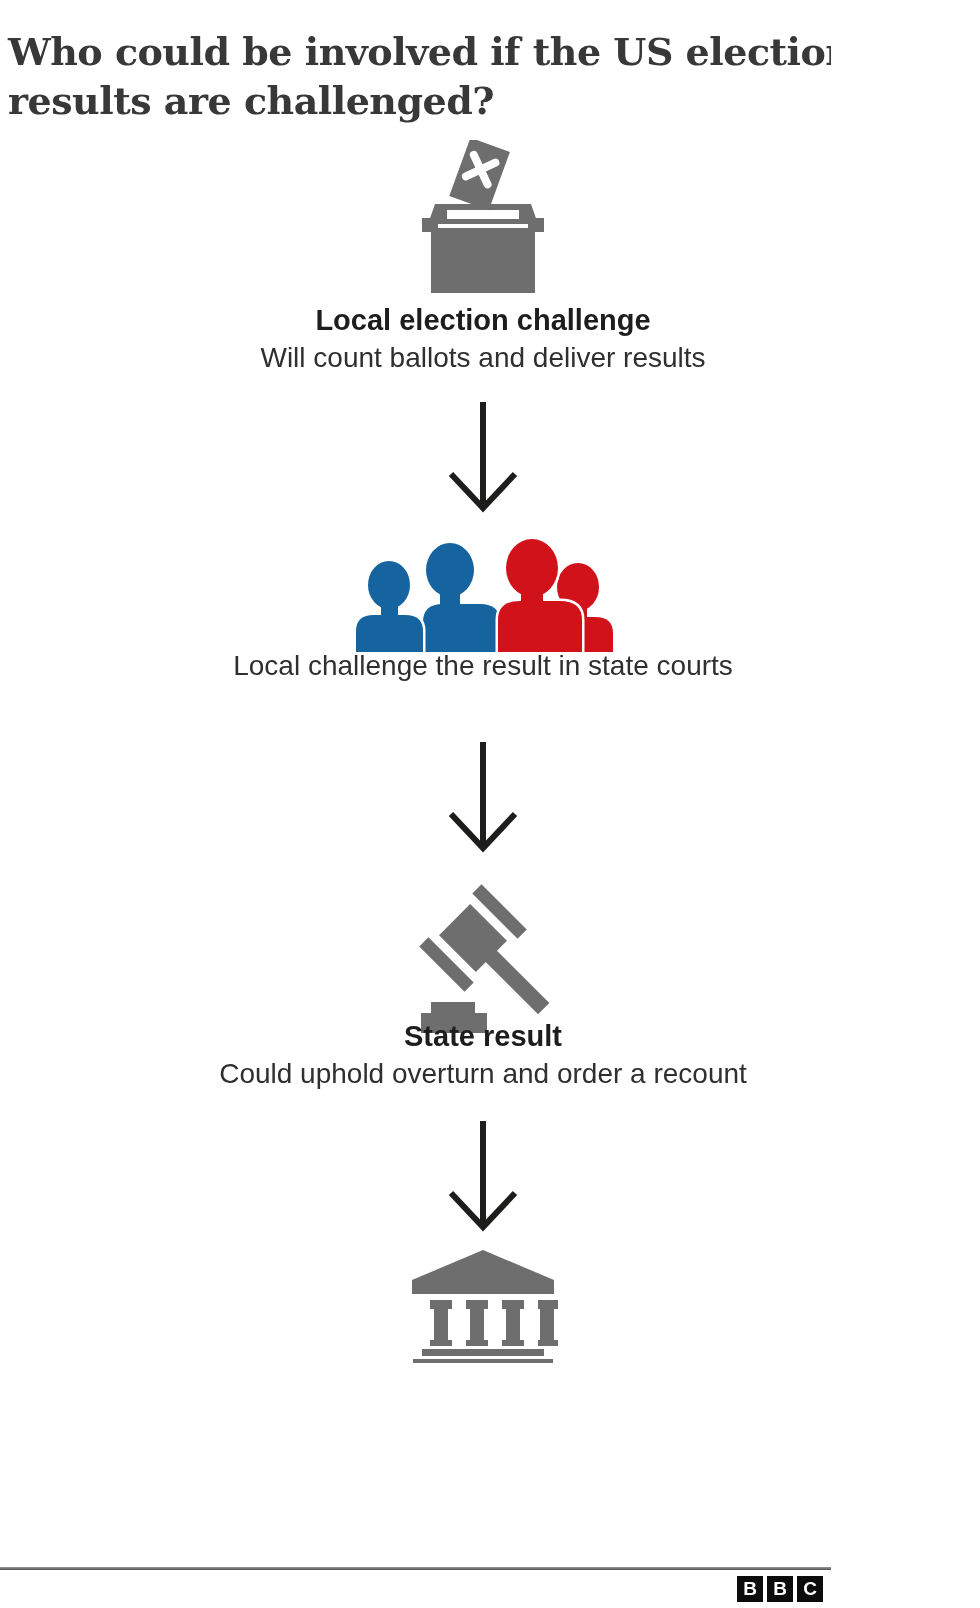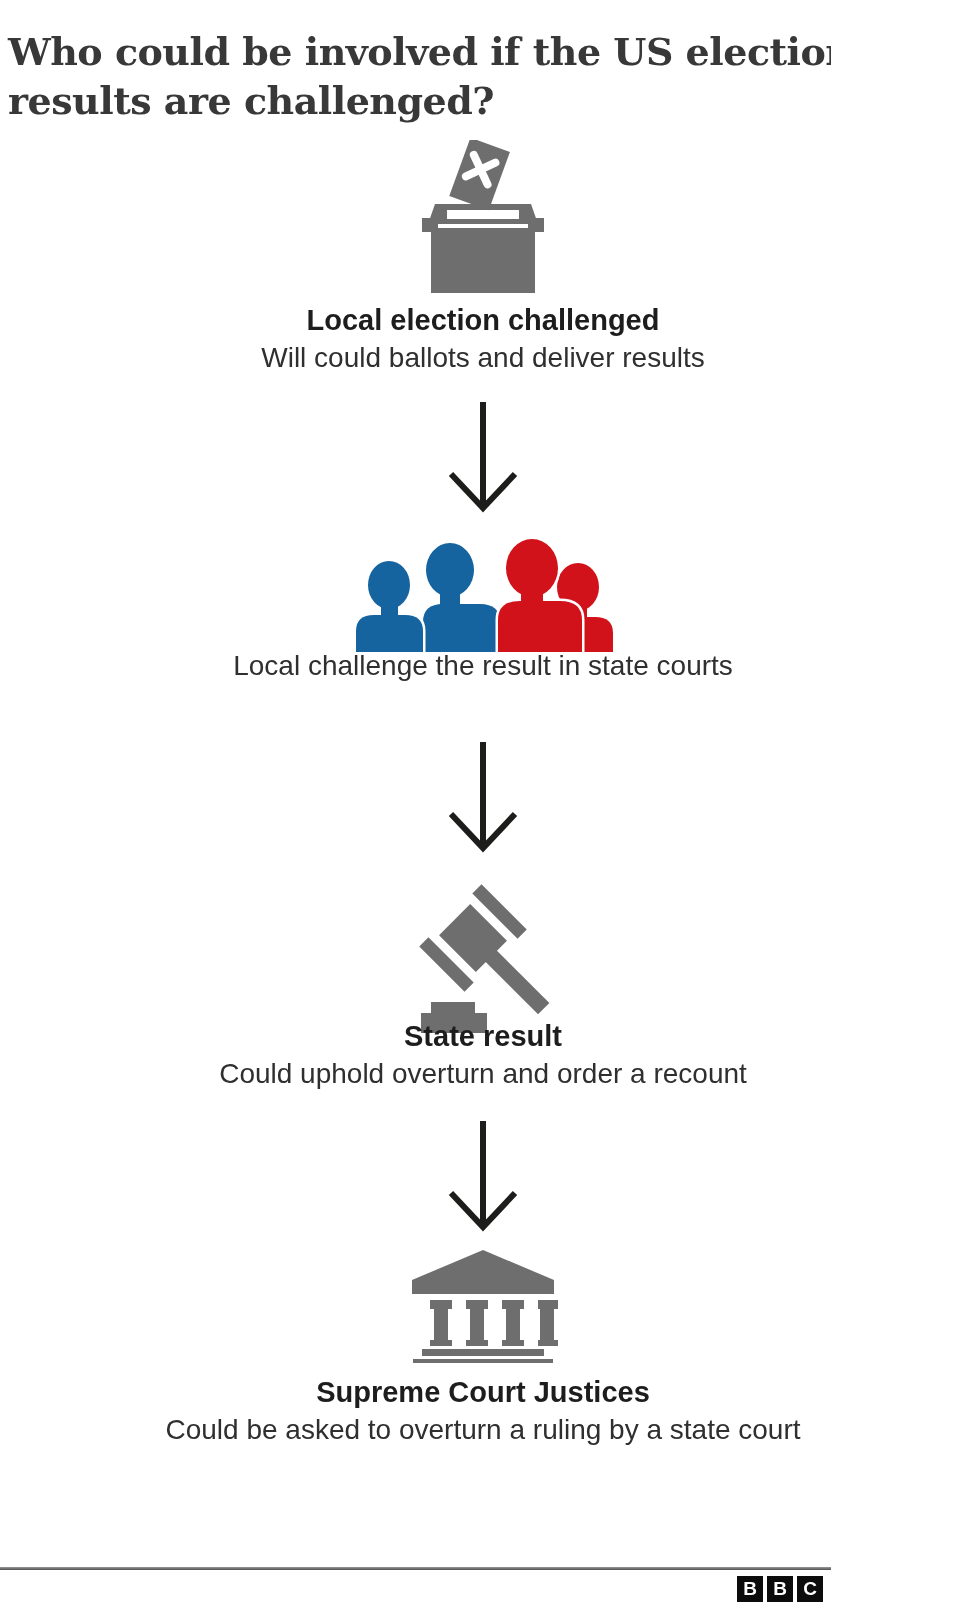--- a/index.html
+++ b/index.html
@@ -50,22 +50,22 @@
       <rect class="ic-gray" x="44" y="2" width="42" height="62"></rect>
       <g stroke="#ffffff" stroke-width="8" stroke-linecap="round">
         <line x1="53" y1="17" x2="76" y2="40"></line>
         <line x1="76" y1="17" x2="53" y2="40"></line>
       </g>
     </g>
     <rect class="ic-gray" x="18" y="88" width="104" height="65"></rect>
   </svg>
 
   <div class="step-text" style="top:302px">
-    <h2>Local election challenged</h2>
-    <p>Will could ballots and deliver results</p>
+    <h2>Local election challenge</h2>
+    <p>Will count ballots and deliver results</p>
   </div>
 
   <svg class="icon arrow" style="left:438px;top:400px" width="90" height="115" viewBox="0 0 90 115">
     <line x1="45" y1="2" x2="45" y2="105"></line>
     <polyline points="13,74 45,108 77,74"></polyline>
   </svg>
 
   <svg class="icon" style="left:350px;top:539px" width="266" height="113" viewBox="0 0 266 113">
 
     <g>
@@ -144,24 +144,20 @@
         <rect x="98" y="59" width="14" height="31"></rect>
         <rect x="94" y="90" width="22" height="6"></rect>
       <rect x="112" y="50" width="22" height="9" transform="translate(18 0)"></rect>
         <rect x="134" y="59" width="14" height="31" transform="translate(-2 0)"></rect>
         <rect x="130" y="90" width="22" height="6" transform="translate(0 0)"></rect>
     </g>
     <rect class="ic-gray" x="14" y="99" width="122" height="7"></rect>
     <rect class="ic-gray" x="5" y="109" width="140" height="6"></rect>
   </svg>
 
-  <div class="step-text" style="top:1374px">
-    <h2>Supreme Court Justices</h2>
-    <p>Could be asked to overturn a ruling by a state court</p>
-  </div>
 
   <div class="footer-rule"></div>
 
   <div class="bbc">
     <span class="blk">B</span>
     <span class="blk">B</span>
     <span class="blk">C</span>
   </div>
 
 </div>

